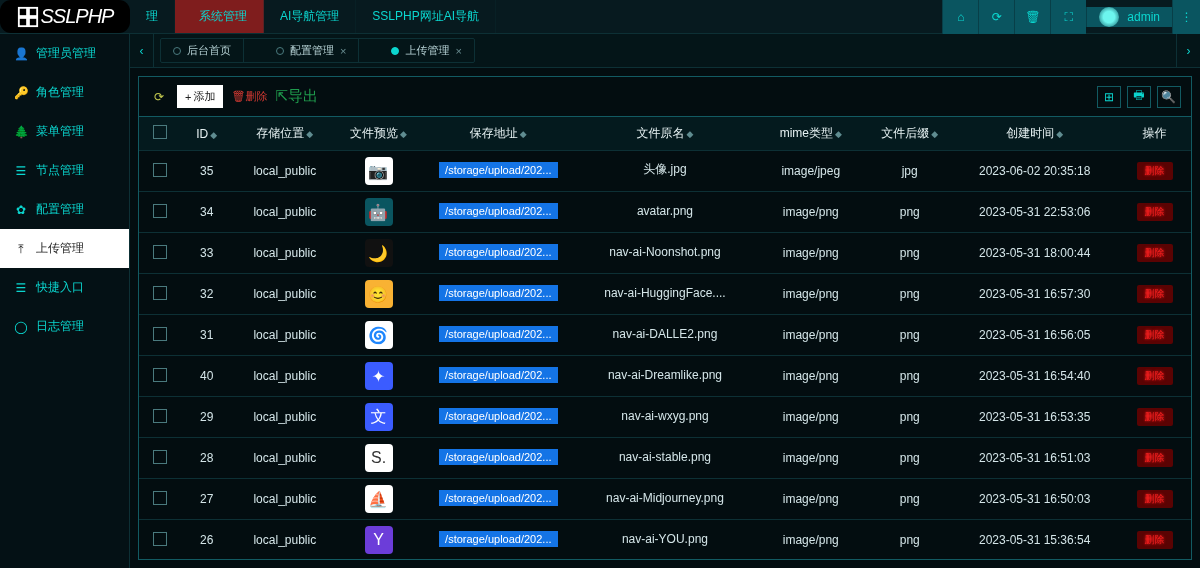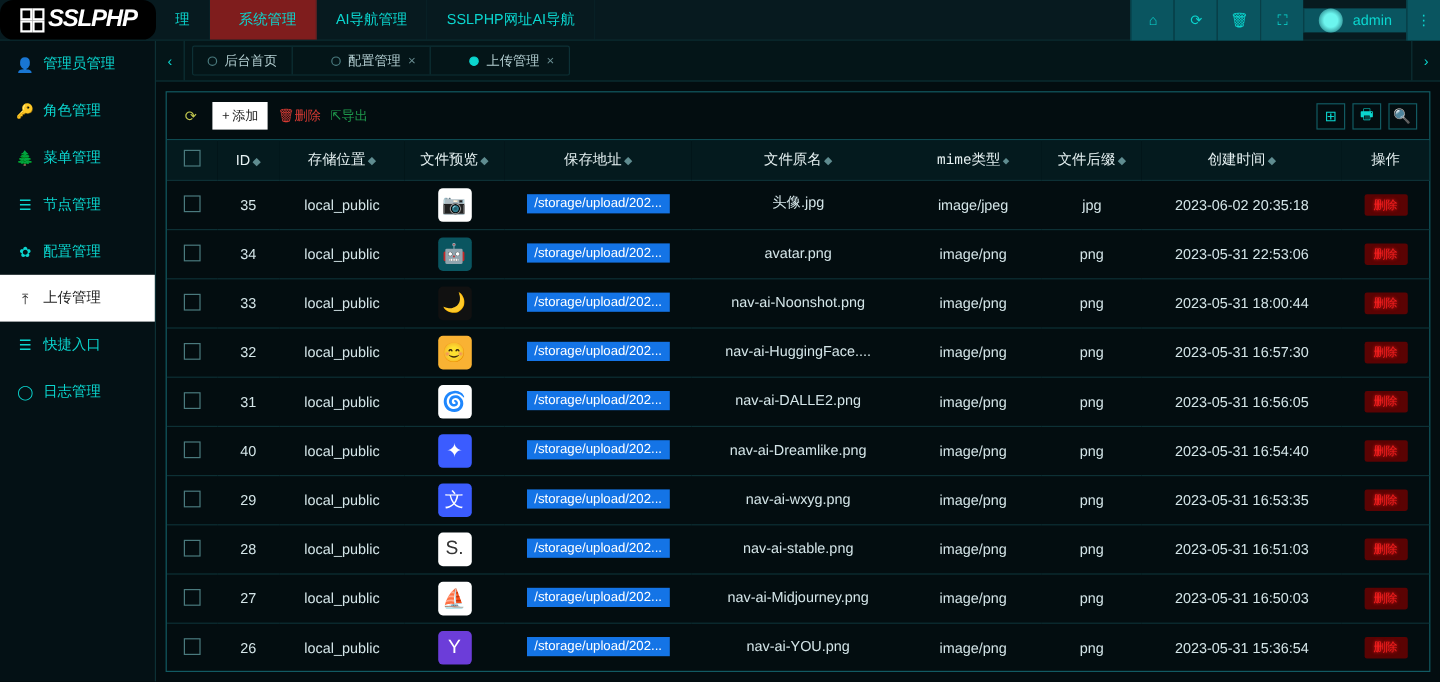--- a/index.html
+++ b/index.html
@@ -22,21 +22,21 @@
   border-bottom: 1px solid #0d3035;
 }
 .logo {
   width: 130px;
   background: #000;
   display: flex;
   align-items: center;
   justify-content: center;
   font-family: Arial Black, sans-serif;
   font-size: 20px;
-  font-weight: 700;
+  font-weight: 400;
   color: #fff;
   font-style: italic;
   letter-spacing: -1px;
   border-radius: 11px;
 }
 .logo svg { margin-right: 2px; }
 .top-nav { display: flex; }
 .top-nav-item {
   padding: 0 16px;
   display: flex;
@@ -185,21 +185,21 @@
   cursor: pointer;
   display: flex; align-items: center; gap: 2px;
 }
 .btn-del {
   color: #d63a33;
   font-size: 11px;
   cursor: pointer;
 }
 .btn-export {
   color: #1f9b4d;
-  font-size: 11px;
+  font-size: 15px;
   cursor: pointer;
 }
 .toolbar-right {
   margin-left: auto;
   display: flex;
   gap: 6px;
 }
 .sq-btn {
   width: 24px; height: 22px;
   border: 1px solid #125a62;
@@ -269,21 +269,21 @@
   text-shadow: 0 0 3px #ff1f1f;
 }
 
 
 .c-chk { width: 40px; }
 .c-id { width: 50px; }
 .c-loc { width: 100px; }
 .c-prev { width: 80px; }
 .c-path { width: 150px; }
 .c-name { width: 170px; }
-.c-mime { width: 110px; font-family: Liberation Mono, monospace; }
+.c-mime { width: 110px; }
 .c-ext { width: 80px; }
 .c-time { width: 160px; }
 .c-op { width: 70px; }
 
 .fname { max-width: 160px; overflow: hidden; text-overflow: ellipsis; display: inline-block; }
 </style>
 </head>
 <body>
 
 <div class="topbar">

